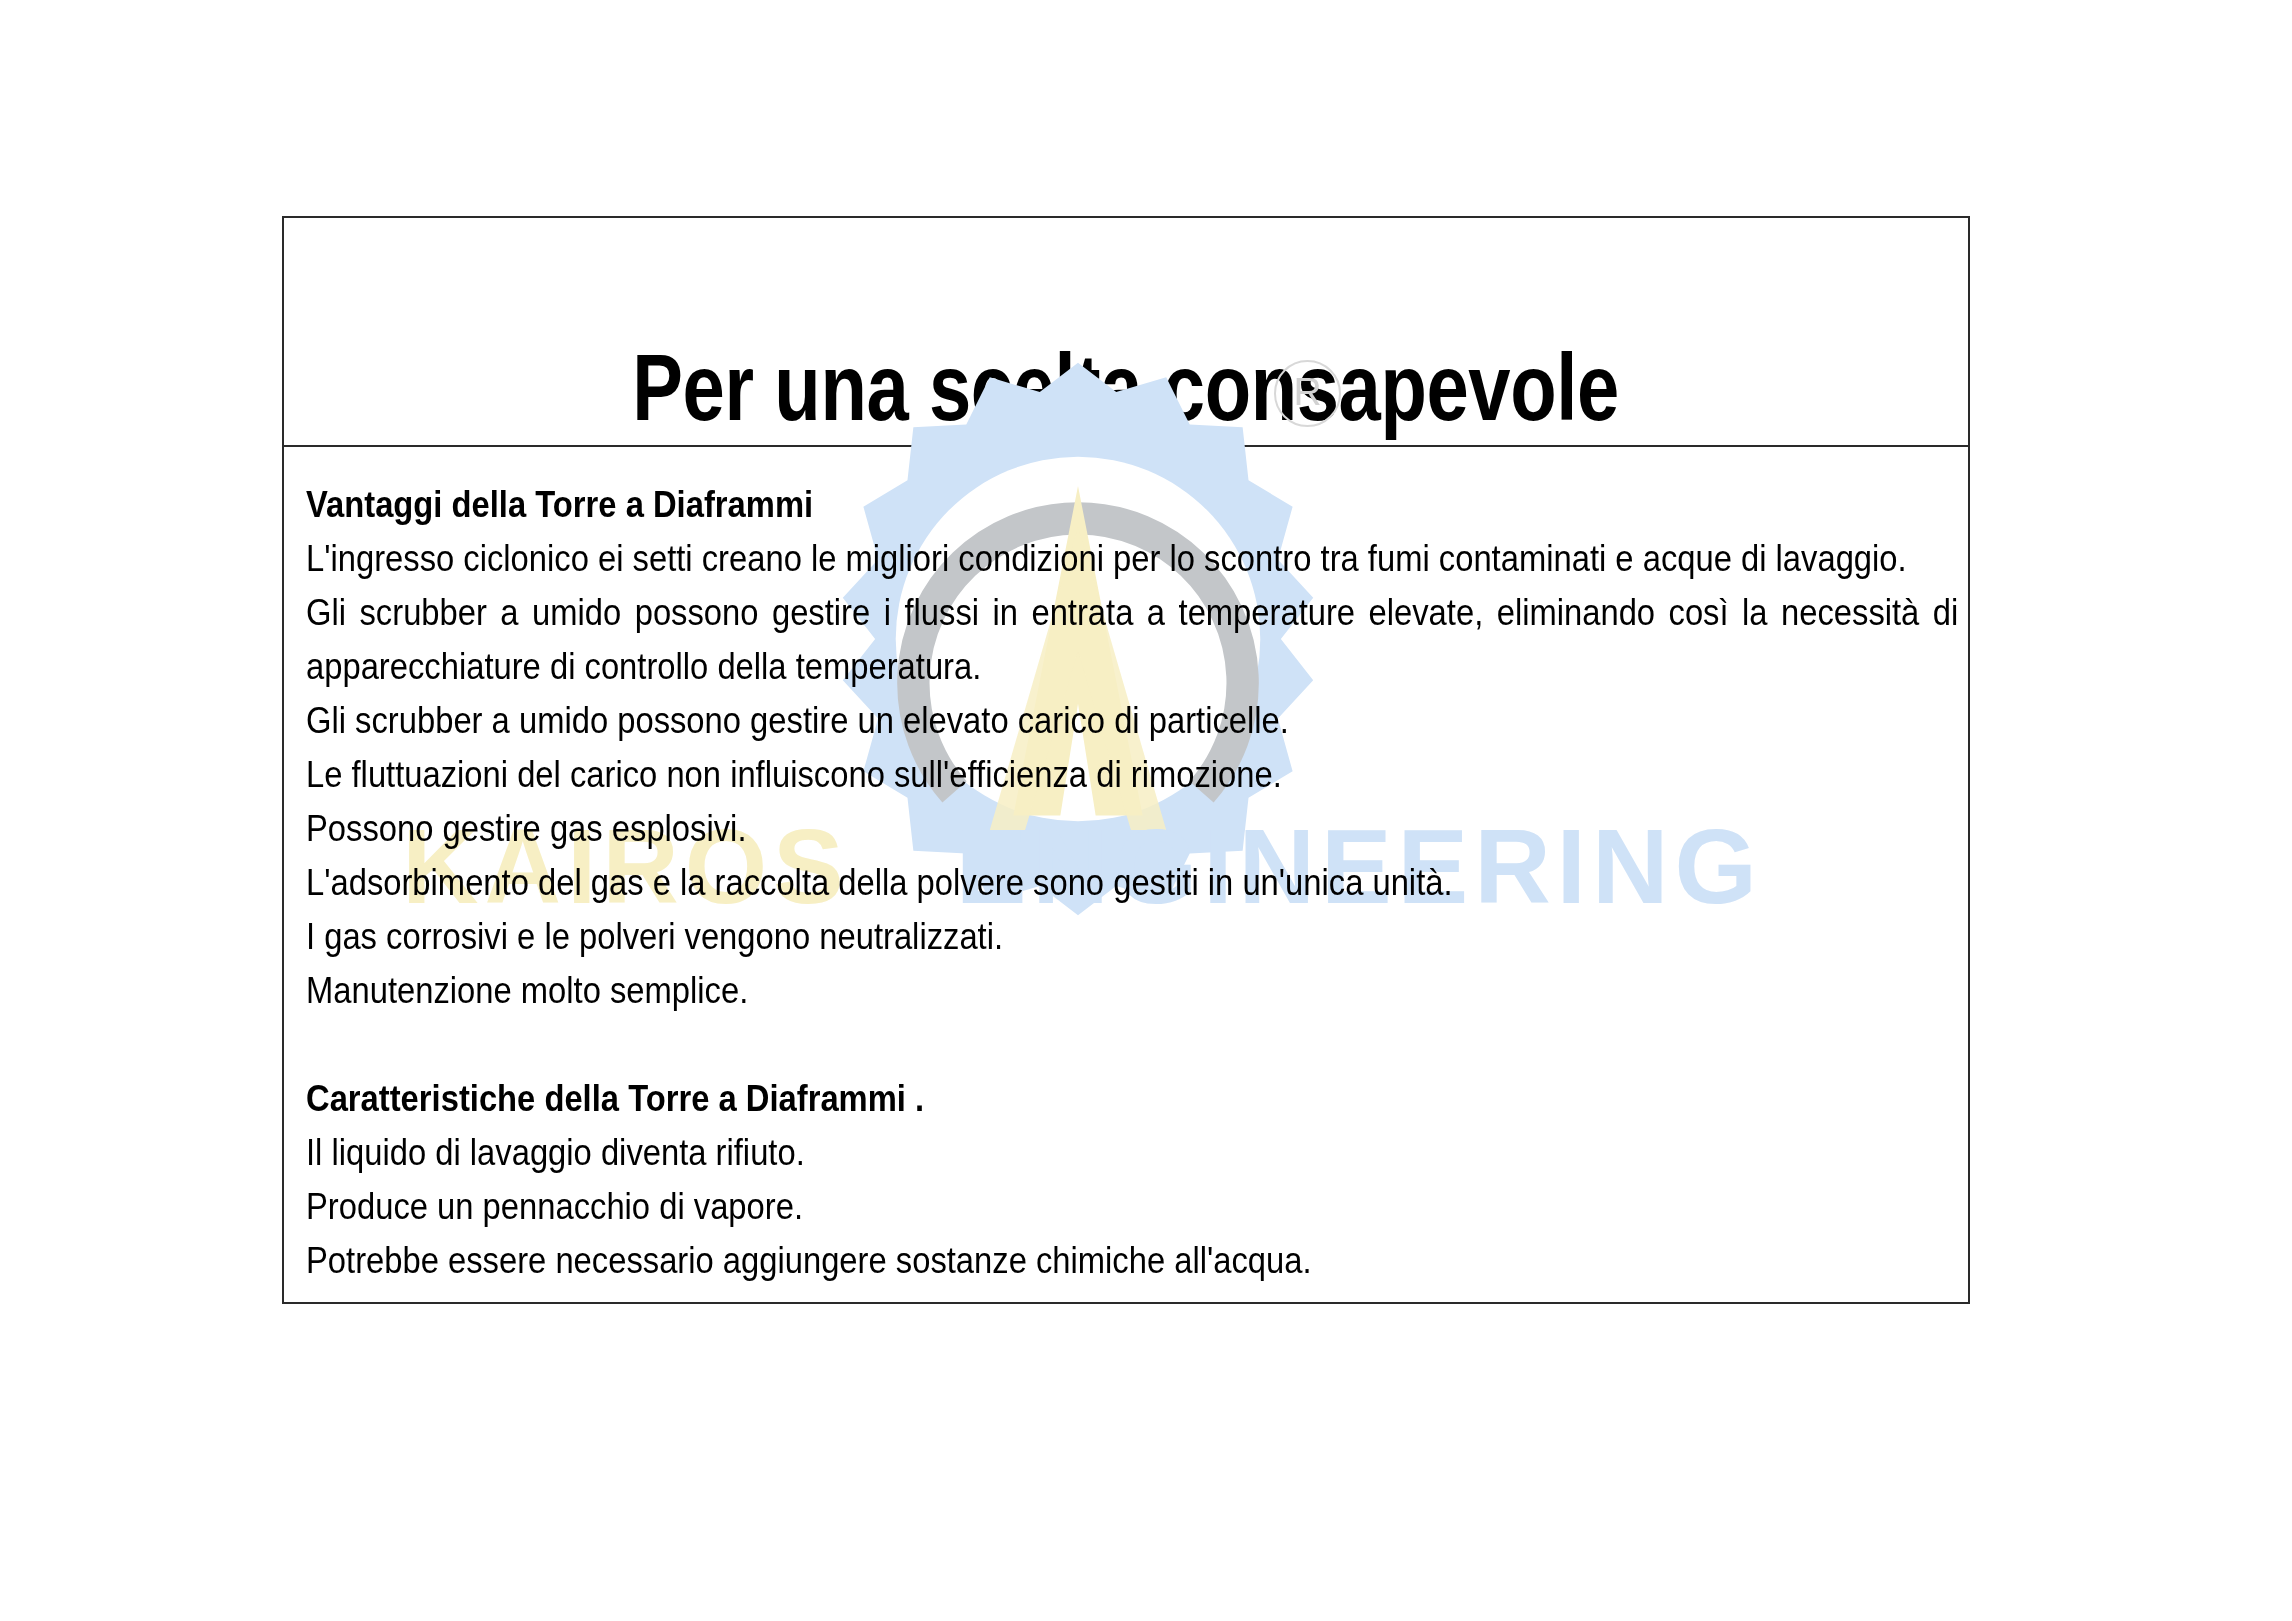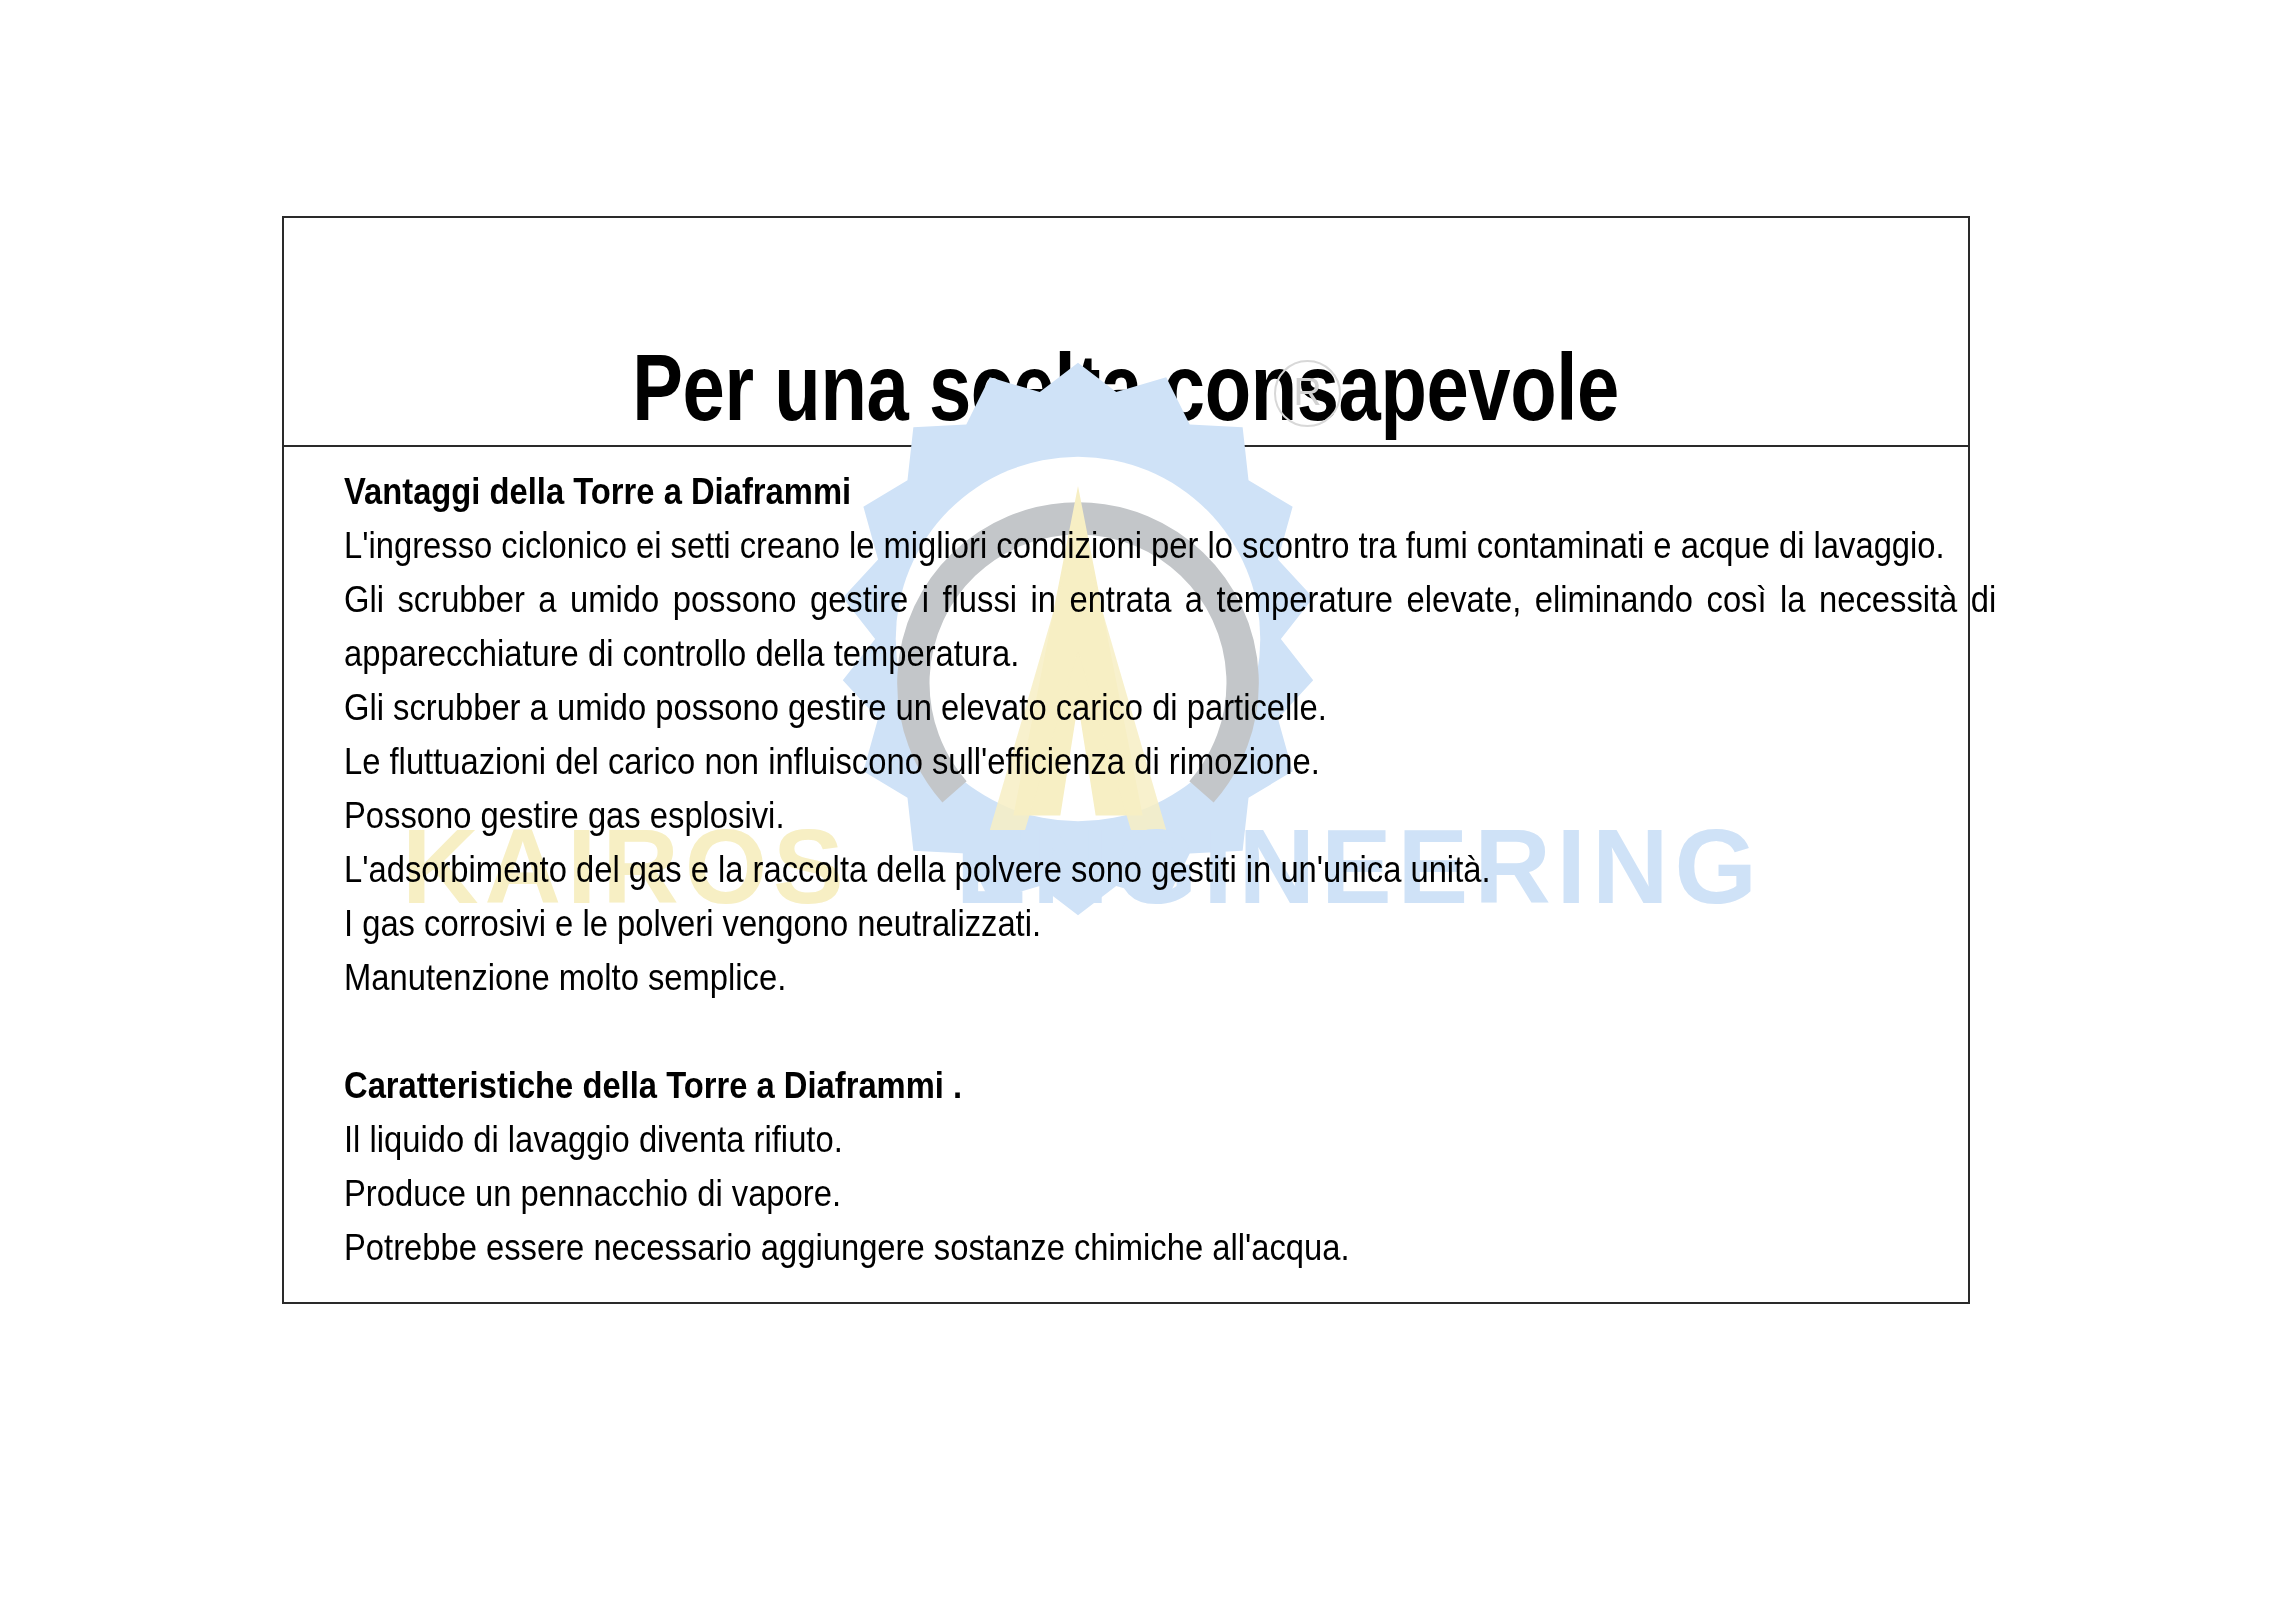--- a/index.html
+++ b/index.html
@@ -59,27 +59,26 @@
     transform: scaleX(0.80);
     transform-origin: center bottom;
     white-space: nowrap;
     padding-bottom: 9.8px;
   }
 
   
   #body-row {
     position: absolute;
     left: 0;
-    top: 231px;
+    top: 244px;
     width: 100%;
     height: 857px;
     box-sizing: border-box;
     padding: 15.7px 21.6px 0 21.6px;
     overflow: hidden;
-    margin-left: 38px;
   }
 
   .txt-line {
     font-family: "Liberation Sans", sans-serif;
     font-size: 37px;
     line-height: 54px;
     color: #000000;
     white-space: nowrap;
     transform: scaleX(0.885);
     transform-origin: left center;

